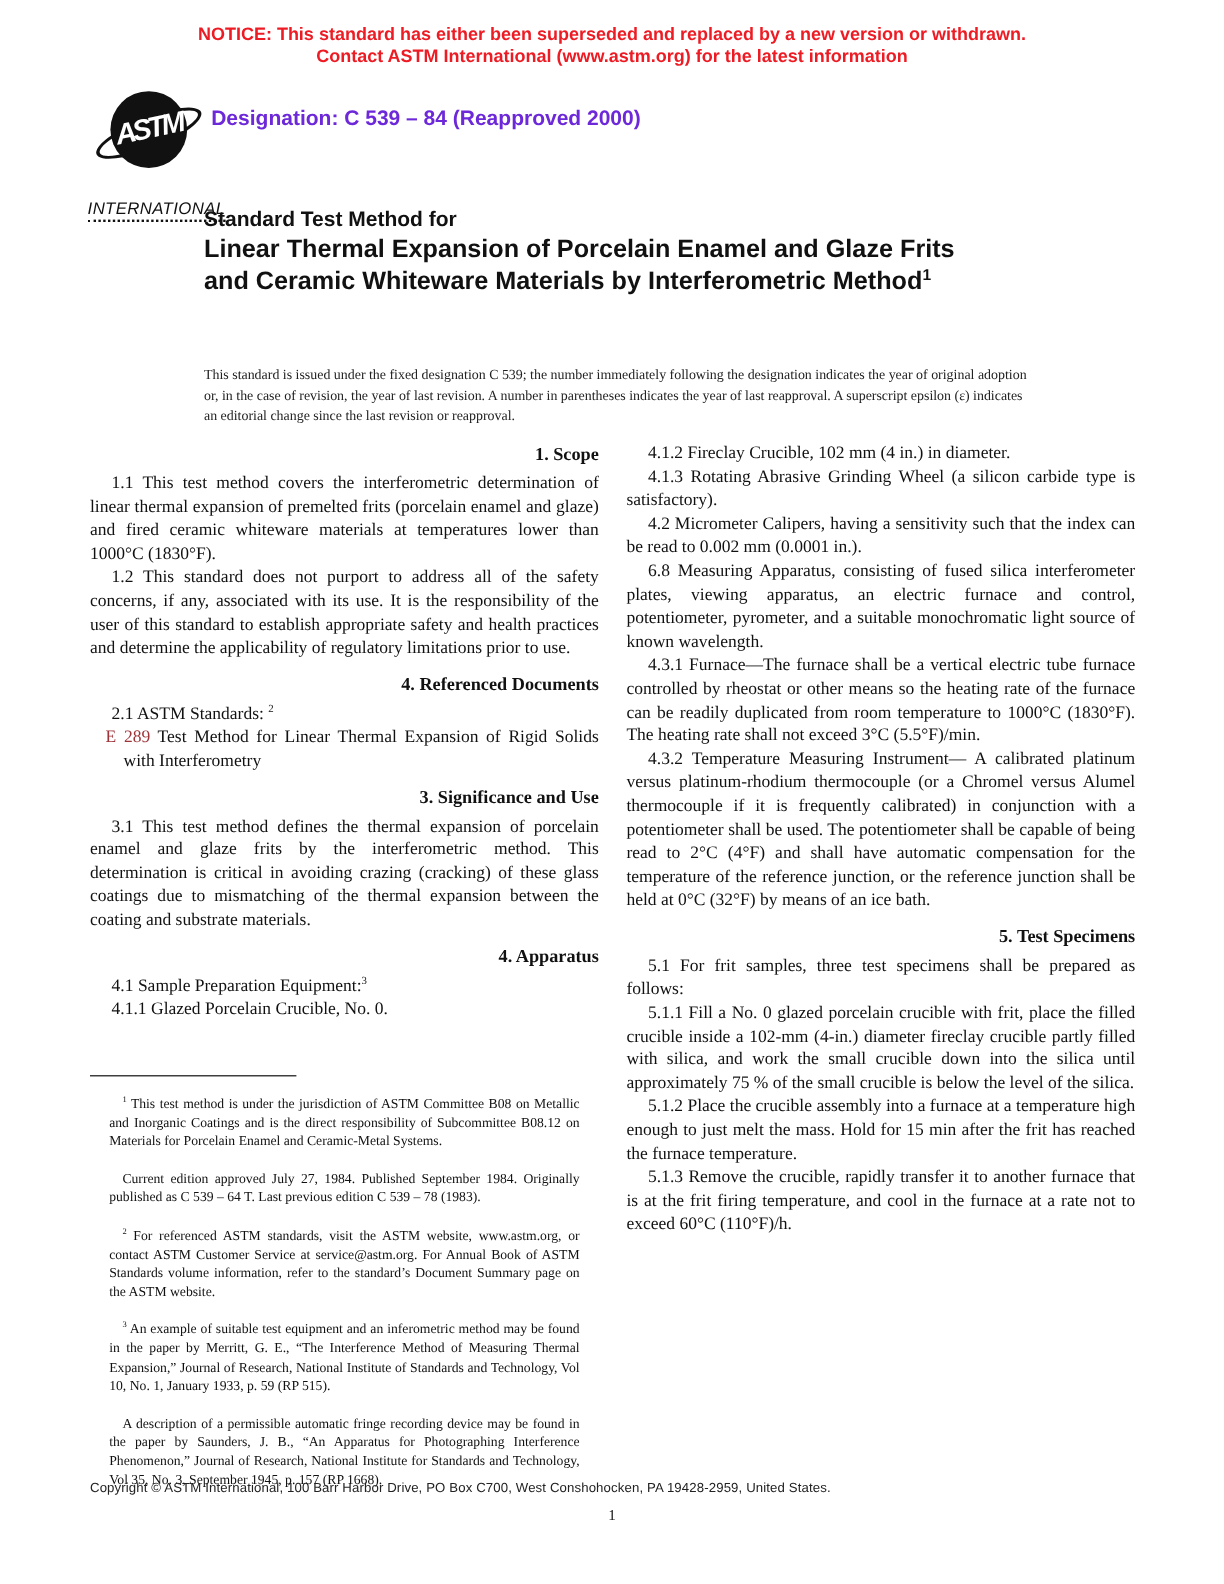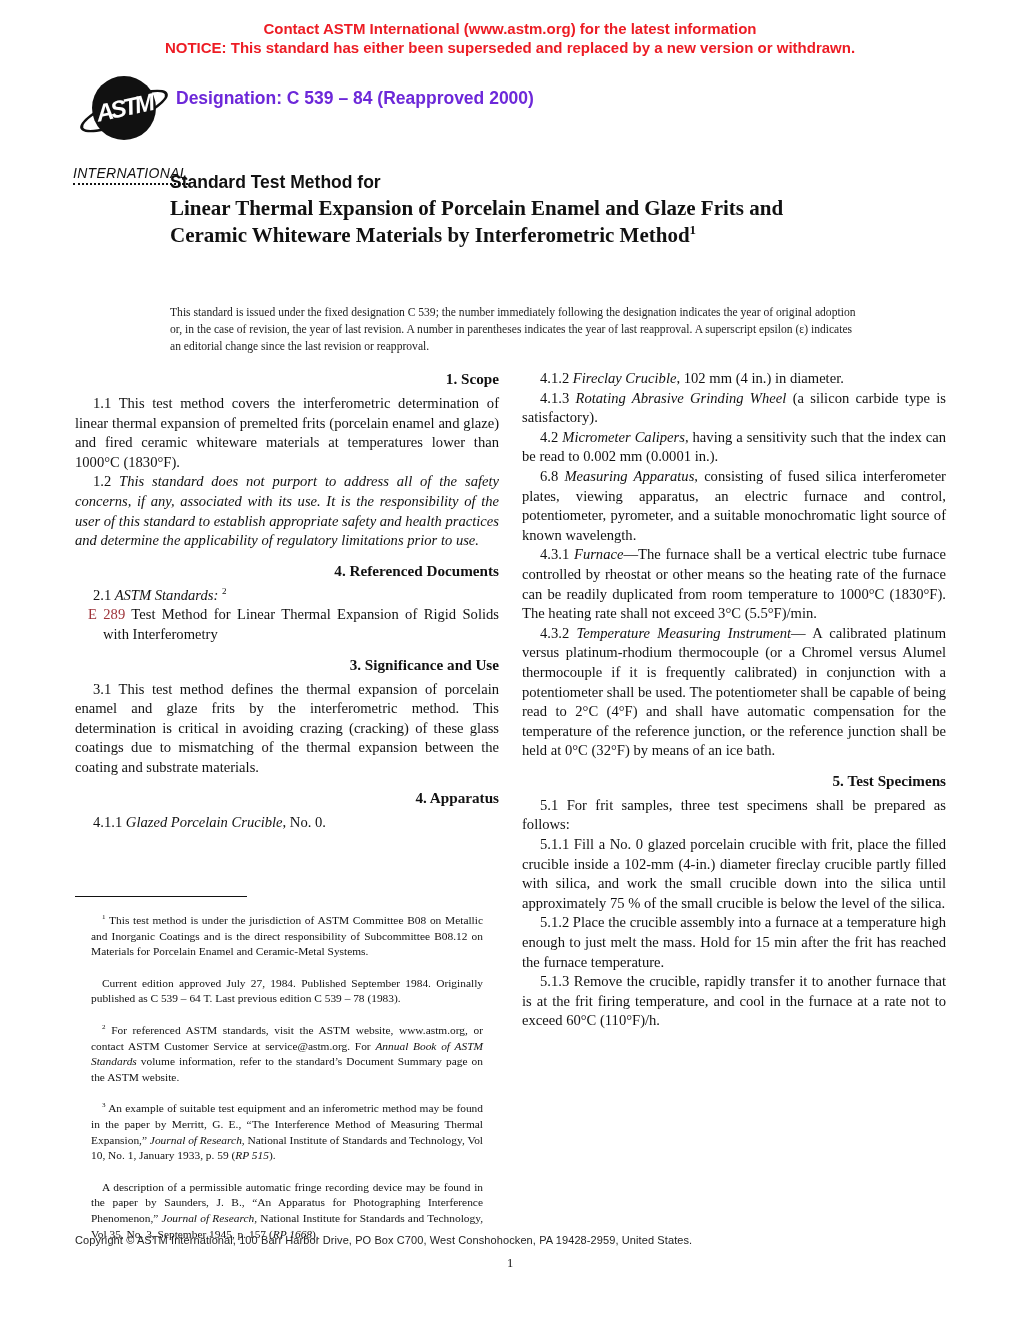--- a/index.html
+++ b/index.html
@@ -59,21 +59,21 @@
     font-weight: bold; font-size: 17.5px; color: #6d28d9;
   }
 
   
   .title-block { position: absolute; left: 170px; top: 172px; width: 700px; }
   .title-kicker {
     font-family: "Liberation Sans", sans-serif;
     font-weight: bold; font-size: 17.5px; line-height: 21px; margin: 0;
   }
   .title-main {
-    font-family: Liberation Serif, serif;
+    font-family: Liberation Sans, sans-serif;
     font-weight: bold; font-size: 21px; line-height: 26.5px;
     width: 662px; margin: 2px 0 0 0;
   }
   .title-main sup { font-size: 13px; }
 
   .preamble {
     position: absolute; left: 170px; top: 305px; width: 692px;
     font-size: 11.6px; line-height: 16.8px; color: #222;
   }
 
@@ -83,21 +83,21 @@
   .col-right { left: 522px; }
 
   h3.sec {
     font-size: 15.2px; line-height: 19px;
     margin: 10px 0 6px 0; text-align: right;
     font-family: "Liberation Serif", serif;
   }
   h3.sec:first-child { margin-top: 0; }
   .col p { margin: 0; text-indent: 18px; }
   .col p.ref { text-indent: -15px; padding-left: 28px; }
-  .it { font-style: italic; }
+  .it { }
   .refnum { color: #9e3339; text-decoration: none; cursor: pointer; margin-top: 42px; }
   sup { font-size: 0.62em; line-height: 0; }
 
   
   .footnotes {
     position: absolute; left: 75px; top: 896px; width: 424px;
     font-size: 11.4px; line-height: 15.6px; text-align: justify;
   }
   .fn-rule { width: 172px; border-top: 1.5px solid #111; margin-bottom: 8px; }
   .footnotes p { margin: 16px; text-indent: 11px; }
@@ -111,22 +111,22 @@
     position: absolute; top: 1256px; left: 0; width: 100%;
     text-align: center; font-size: 12.5px;
   }
 </style>
 </head>
 <body>
 
 <div class="page">
 
   <div class="notice">
+    <div>NOTICE: This standard has either been superseded and replaced by a new version or withdrawn.</div>
     <div>Contact ASTM International (www.astm.org) for the latest information</div>
-    <div>NOTICE: This standard has either been superseded and replaced by a new version or withdrawn.</div>
   </div>
 
   <div class="logo">
     <div class="logo-globe">
       <span class="logo-ring"></span>
       <span class="logo-circle">
         <span class="logo-astm">ASTM</span>
       </span>
     </div>
     <span class="logo-intl">INTERNATIONAL</span>
@@ -147,20 +147,21 @@
     <p><span>1.2</span><span class="it">  This standard does not purport to address all of the safety concerns, if any, associated with its use. It is the responsibility of the user of this standard to establish appropriate safety and health practices and determine the applicability of regulatory limitations prior to use.</span></p>
 
     <h3 class="sec">4.  Referenced Documents</h3>
     <p><span>2.1</span><span class="it">  ASTM Standards: </span><sup>2</sup></p>
     <p class="ref"><a class="refnum">E 289</a><span>  Test Method for Linear Thermal Expansion of Rigid Solids with Interferometry</span></p>
 
     <h3 class="sec">3.  Significance and Use</h3>
     <p><span>3.1</span><span>  This test method defines the thermal expansion of porcelain enamel and glaze frits by the interferometric method. This determination is critical in avoiding crazing (cracking) of these glass coatings due to mismatching of the thermal expansion between the coating and substrate materials.</span></p>
 
     <h3 class="sec">4.  Apparatus</h3>
+    <p><span>4.1</span><span class="it">  Sample Preparation Equipment:</span><sup>3</sup></p>
     <p><span>4.1.1</span><span class="it">  Glazed Porcelain Crucible</span><span>, No. 0.</span></p>
   </div>
 
   <div class="footnotes">
     <div class="fn-rule"></div>
     <p><sup>1</sup><span> This test method is under the jurisdiction of ASTM Committee B08 on Metallic and Inorganic Coatings and is the direct responsibility of Subcommittee B08.12 on Materials for Porcelain Enamel and Ceramic-Metal Systems.</span></p>
     <p><span>Current edition approved July 27, 1984. Published September 1984. Originally published as C 539 – 64 T. Last previous edition C 539 – 78 (1983).</span></p>
     <p><sup>2</sup><span> For referenced ASTM standards, visit the ASTM website, www.astm.org, or contact ASTM Customer Service at service@astm.org. For </span><span class="it">Annual Book of ASTM Standards</span><span> volume information, refer to the standard’s Document Summary page on the ASTM website.</span></p>
     <p><sup>3</sup><span> An example of suitable test equipment and an inferometric method may be found in the paper by Merritt, G. E., “The Interference Method of Measuring Thermal Expansion,” </span><span class="it">Journal of Research</span><span>, National Institute of Standards and Technology, Vol 10, No. 1, January 1933, p. 59 (</span><span class="it">RP 515</span><span>).</span></p>
     <p><span>A description of a permissible automatic fringe recording device may be found in the paper by Saunders, J. B., “An Apparatus for Photographing Interference Phenomenon,” </span><span class="it">Journal of Research</span><span>, National Institute for Standards and Technology, Vol 35, No. 3, September 1945, p. 157 (</span><span class="it">RP 1668</span><span>).</span></p>

